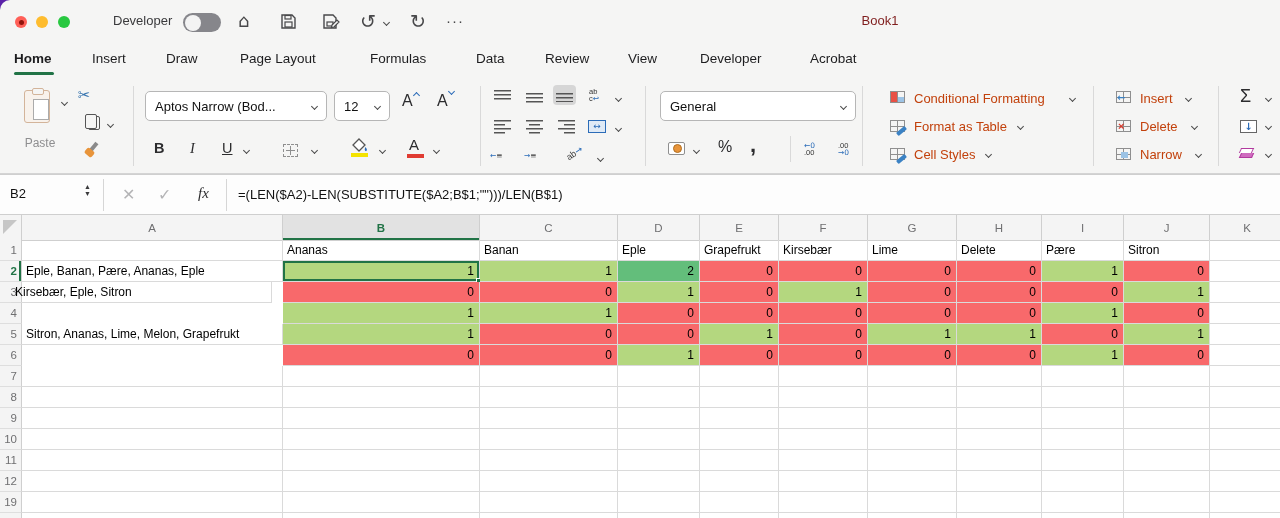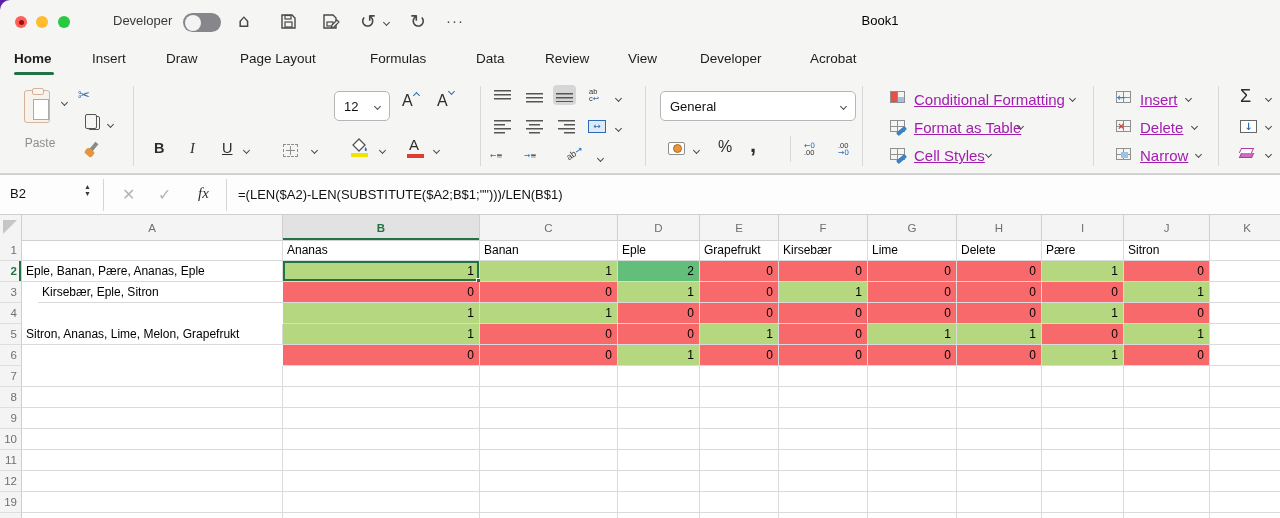--- a/index.html
+++ b/index.html
@@ -12,35 +12,35 @@
   
   .dot{width:12px;height:12px;border-radius:50%;top:16px;}
   .dot-red{left:15px;background:#ff5f57;}
   .dot-red::after{content:"";position:absolute;left:3.5px;top:3.5px;width:5px;height:5px;border-radius:50%;background:#90140c;}
   .dot-yellow{left:36px;background:#febc2e;}
   .dot-green{left:58px;background:#28c840;}
   .tb-label{top:13px;font-size:13px;color:#3a3a3c;}
   .toggle{top:13px;width:38px;height:19px;border-radius:10px;background:#86868b;}
   .toggle .knob{position:absolute;left:1.5px;top:1.5px;width:16px;height:16px;border-radius:50%;background:#f3f3f3;}
   .tb-ico{top:11px;font-size:17px;color:#48484a;line-height:20px;}
-  .title{top:13px;font-size:13px;color:#000000;}
+  .title{top:13px;font-size:13px;color:#7f1d1d;}
 
   
   .tab{position:absolute;top:51px;font-size:13.5px;color:#1d1d1f;cursor:default;}
   .tab.active{font-weight:bold;}
   .tab-underline{position:absolute;left:0;right:-2px;top:21px;height:3px;border-radius:2px;background:#217346;}
 
   
   #ribbon{position:absolute;left:0;top:78px;width:1280px;height:96px;border-bottom:1px solid #d4d4d4;}
   .vdiv{position:absolute;top:8px;height:80px;width:1px;background:#d9d9d9;}
   .chev{display:inline-block;width:6px;height:6px;border-right:1.5px solid #4a4a4a;border-bottom:1.5px solid #4a4a4a;transform:rotate(45deg);vertical-align:2px;}
   .chev.sm{width:5px;height:5px;}
   .chev.blue{border-color:#2b6cb8;}
   .chevu{display:inline-block;width:5px;height:5px;border-right:1.5px solid #2b6cb8;border-bottom:1.5px solid #2b6cb8;transform:rotate(-135deg);}
-  .rlabel{font-size:15px;color:#a21caf;text-decoration:underline;}
+  .rlabel{font-size:13px;color:#c2410c;}
   .selectbox{background:#fff;border:1px solid #b6b6b6;border-radius:5px;height:30px;display:flex;align-items:center;padding:0 9px;font-size:13px;color:#111;}
   .selectbox .grow{flex:1;}
   
   .clip{width:26px;height:33px;border:1.5px solid #d3b49a;border-radius:3px;background:#f8f2ec;}
   .clip::before{content:"";position:absolute;left:7px;top:-3px;width:10px;height:5px;border:1.5px solid #d3b49a;border-radius:2px;background:#f5f5f4;}
   .clip .page{position:absolute;left:8px;top:8px;width:16px;height:21px;background:#fff;border:1px solid #ababab;}
   .paste-lbl{font-size:12px;color:#8e8e90;}
   .copy-ico{width:12px;height:14px;border:1.3px solid #555;border-radius:2px;background:#f5f5f4;}
   .copy-ico::before{content:"";position:absolute;left:-4px;top:-3px;width:10px;height:13px;border:1.3px solid #555;border-radius:2px;background:#f5f5f4;}
   .fp-handle{width:4px;height:9px;background:#8a8a8a;transform:rotate(40deg);}
@@ -169,20 +169,24 @@
     <span class="abs chev sm" style="left:62px;top:22px;"></span>
     <div class="abs paste-lbl" style="left:18px;top:58px;width:44px;text-align:center;">Paste</div>
     <div class="abs uni" style="left:78px;top:8px;font-size:15px;color:#3a76b0;">✂</div>
     <div class="abs copy-ico" style="left:88px;top:38px;"></div>
     <span class="abs chev sm" style="left:108px;top:44px;"></span>
     <div class="abs" style="left:82px;top:64px;">
       <div class="fp-handle" style="position:absolute;left:10px;top:0;"></div>
       <div class="fp-tip" style="position:absolute;left:3px;top:7px;"></div>
     </div>
 
+    <div class="abs selectbox" style="left:145px;top:13px;width:182px;">
+      <span class="grow">Aptos Narrow (Bod...</span>
+        <span class="chev sm"></span>
+    </div>
     <div class="abs selectbox" style="left:334px;top:13px;width:56px;">
       <span class="grow">12</span>
         <span class="chev sm"></span>
     </div>
     <div class="abs" style="left:402px;top:14px;font-size:16px;color:#2c2c2e;"><span>A</span><span class="chevu" style="position:relative;top:-8px;left:1px;"></span></div>
     <div class="abs" style="left:437px;top:14px;font-size:16px;color:#2c2c2e;"><span>A</span><span class="chev sm blue" style="position:relative;top:-10px;left:1px;"></span></div>
 
     <div class="abs fmt-btn" style="left:154px;top:62px;font-weight:bold;">B</div>
     <div class="abs fmt-btn" style="left:190px;top:62px;font-family:'Liberation Serif',serif;font-style:italic;">I</div>
     <div class="abs fmt-btn" style="left:222px;top:62px;text-decoration:underline;">U</div>
@@ -320,21 +324,21 @@
       <div class="cell num" style="left: 480px; top: 47px; width: 138px; height: 21px; background: rgb(180, 215, 127);">1</div>
       <div class="cell num" style="left: 618px; top: 47px; width: 82px; height: 21px; background: rgb(99, 190, 123);">2</div>
       <div class="cell num" style="left: 700px; top: 47px; width: 79px; height: 21px; background: rgb(248, 105, 107);">0</div>
       <div class="cell num" style="left: 779px; top: 47px; width: 89px; height: 21px; background: rgb(248, 105, 107);">0</div>
       <div class="cell num" style="left: 868px; top: 47px; width: 89px; height: 21px; background: rgb(248, 105, 107);">0</div>
       <div class="cell num" style="left: 957px; top: 47px; width: 85px; height: 21px; background: rgb(248, 105, 107);">0</div>
       <div class="cell num" style="left: 1042px; top: 47px; width: 82px; height: 21px; background: rgb(180, 215, 127);">1</div>
       <div class="cell num" style="left: 1124px; top: 47px; width: 86px; height: 21px; background: rgb(248, 105, 107);">0</div>
       <div class="cell txt" style="left: 1210px; top: 47px; width: 75px; height: 21px;"></div>
       <div class="rowhdr" style="top: 68px; height: 21px;">3</div>
-      <div class="cell txt" style="left: 38px; top: 68px; width: 261px; height: 21px;">Kirsebær, Eple, Sitron</div>
+      <div class="cell txt" style="left: 11px; top: 68px; width: 261px; height: 21px;">Kirsebær, Eple, Sitron</div>
       <div class="cell num" style="left: 283px; top: 68px; width: 197px; height: 21px; background: rgb(248, 105, 107);">0</div>
       <div class="cell num" style="left: 480px; top: 68px; width: 138px; height: 21px; background: rgb(248, 105, 107);">0</div>
       <div class="cell num" style="left: 618px; top: 68px; width: 82px; height: 21px; background: rgb(180, 215, 127);">1</div>
       <div class="cell num" style="left: 700px; top: 68px; width: 79px; height: 21px; background: rgb(248, 105, 107);">0</div>
       <div class="cell num" style="left: 779px; top: 68px; width: 89px; height: 21px; background: rgb(180, 215, 127);">1</div>
       <div class="cell num" style="left: 868px; top: 68px; width: 89px; height: 21px; background: rgb(248, 105, 107);">0</div>
       <div class="cell num" style="left: 957px; top: 68px; width: 85px; height: 21px; background: rgb(248, 105, 107);">0</div>
       <div class="cell num" style="left: 1042px; top: 68px; width: 82px; height: 21px; background: rgb(248, 105, 107);">0</div>
       <div class="cell num" style="left: 1124px; top: 68px; width: 86px; height: 21px; background: rgb(180, 215, 127);">1</div>
       <div class="cell txt" style="left: 1210px; top: 68px; width: 75px; height: 21px;"></div>

